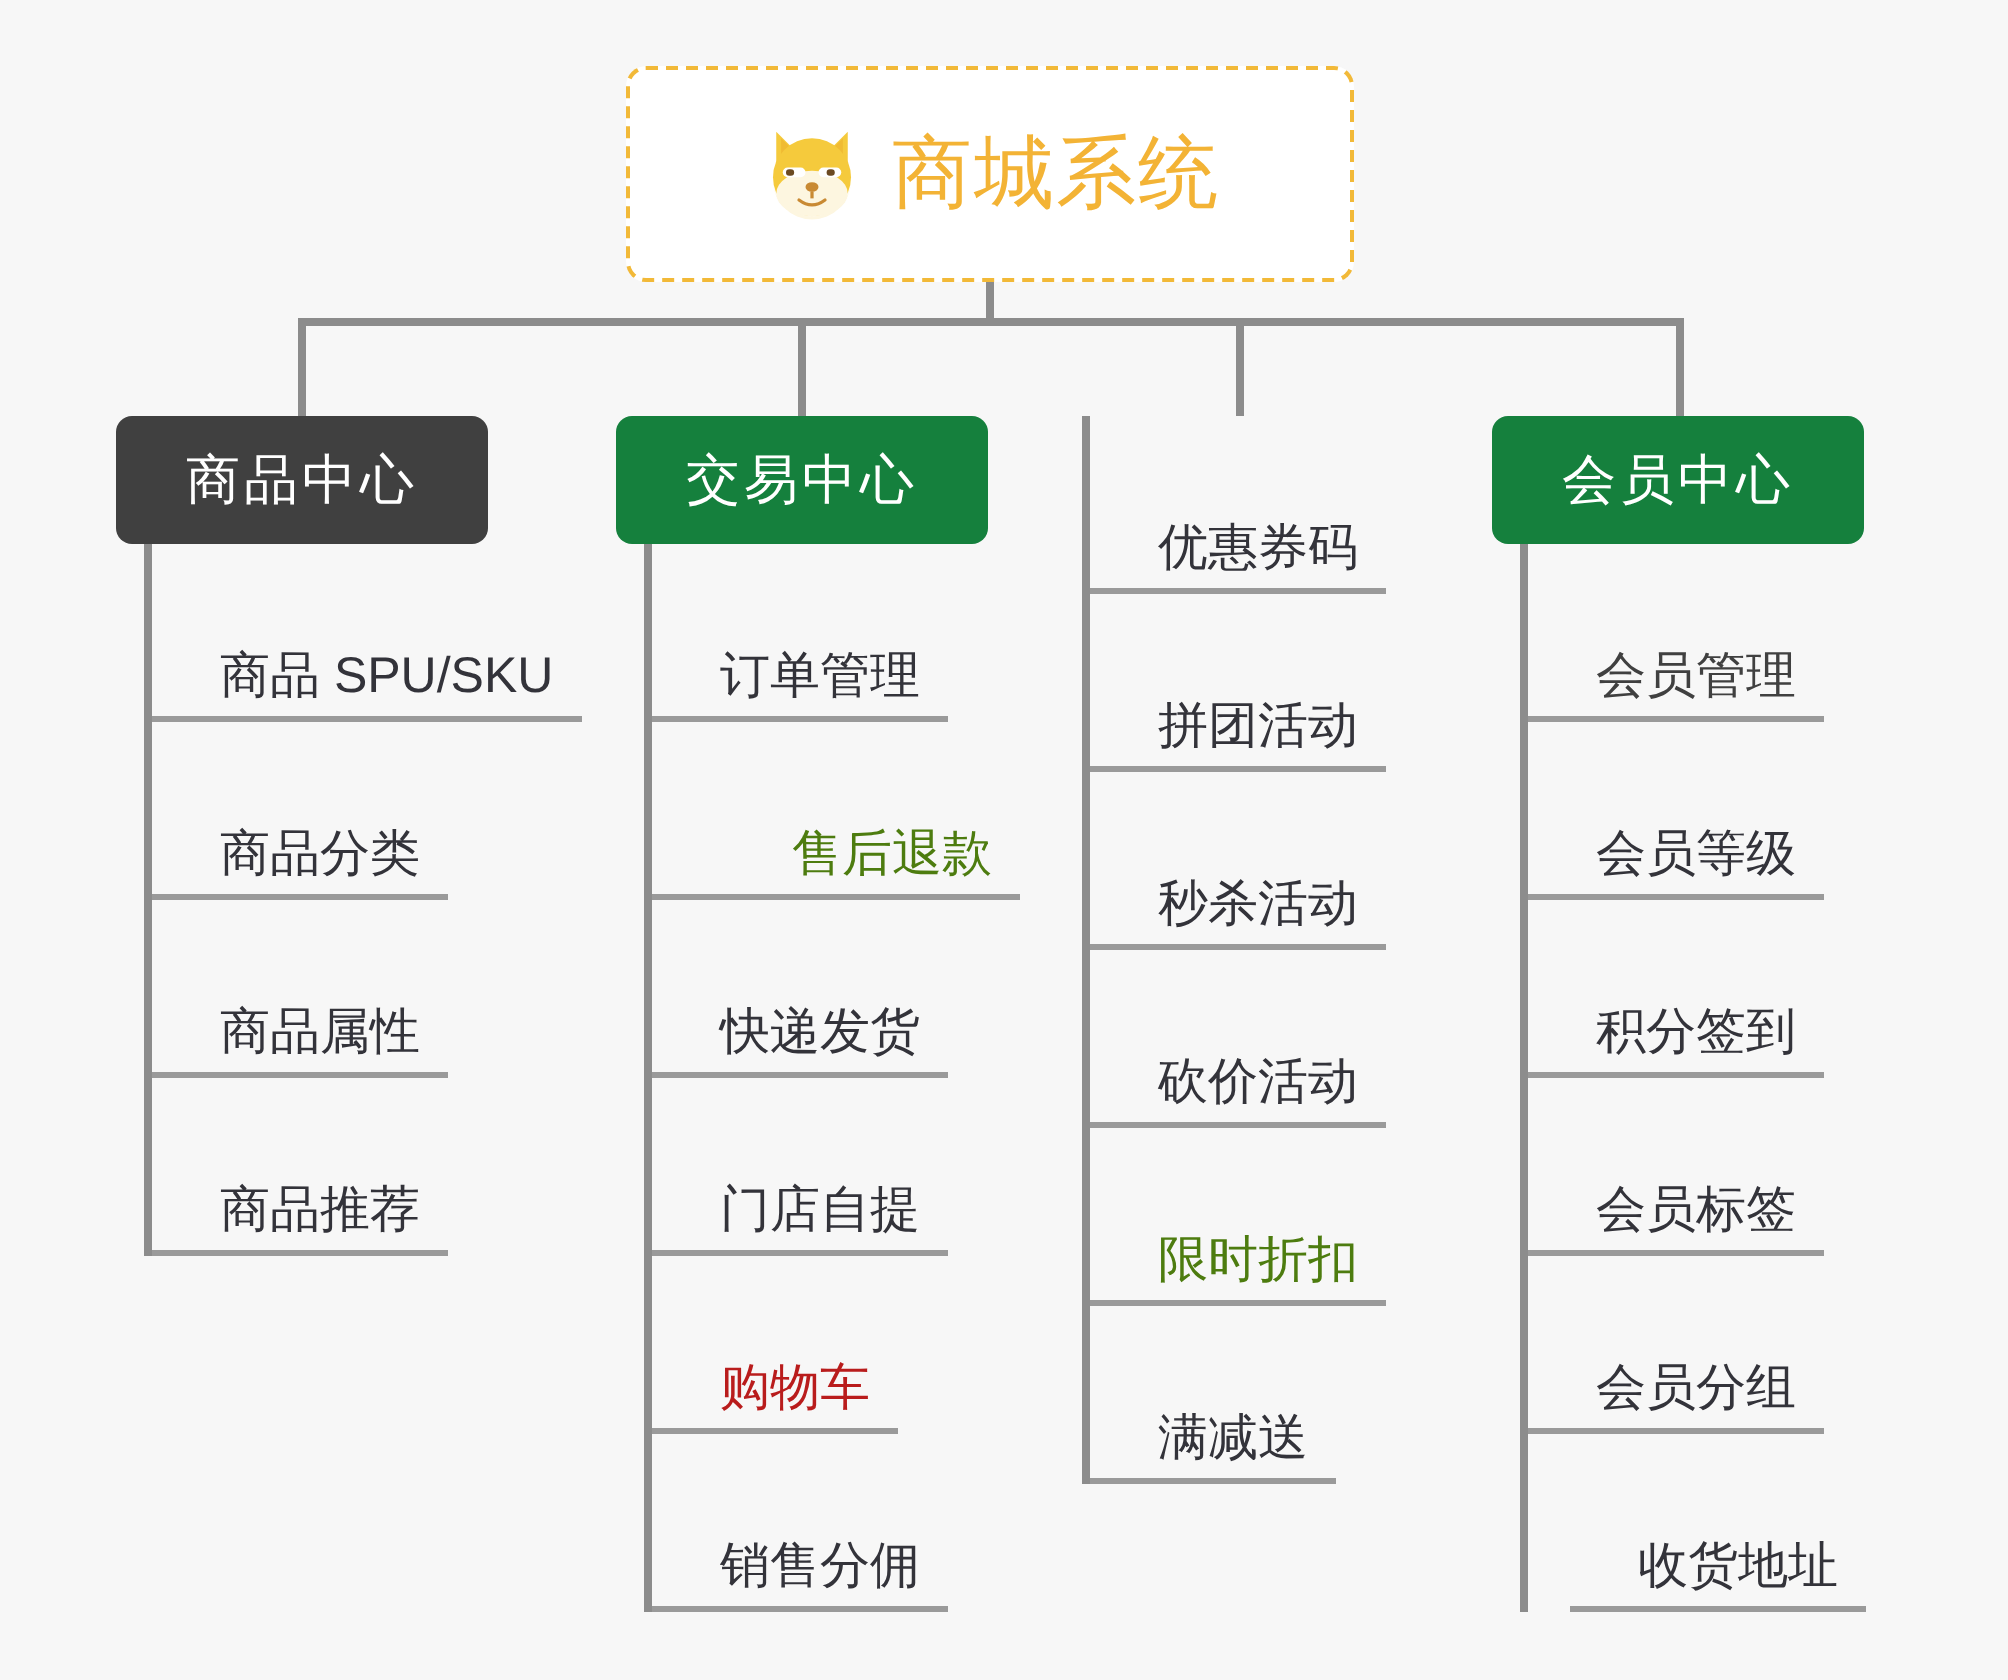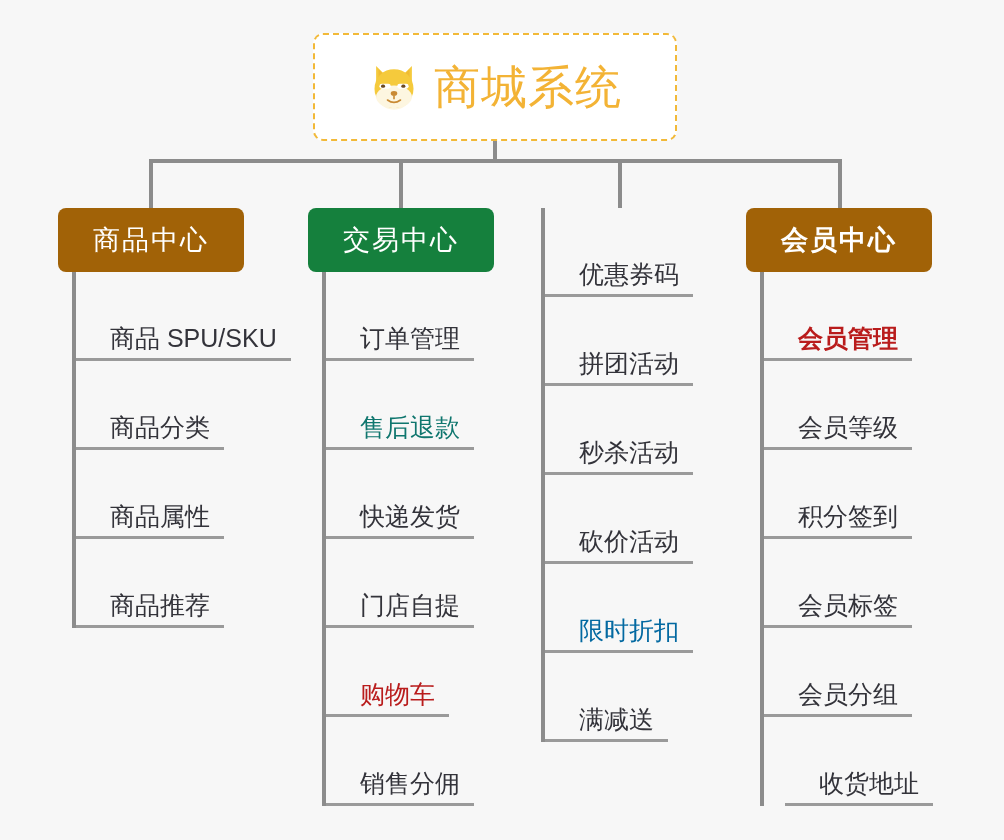--- a/index.html
+++ b/index.html
@@ -36,21 +36,21 @@
     justify-content: center;
     gap: 14px;
   }
   .root-emoji {
     width: 52px;
     height: 52px;
     flex: 0 0 auto;
     display: block;
   }
   .root-title {
-    font-size: 46px;
+    font-size: 40px;
     line-height: 1;
     color: #f3b335;
     letter-spacing: 1px;
     white-space: nowrap;
   }
 
   
   .conn {
     position: absolute;
     background: #8c8c8c;
@@ -137,21 +137,21 @@
   </div>
 
   <div class="conn conn-v" style="left: 493px; top: 141px; height: 22px; background: rgb(140, 140, 140);"></div>
   <div class="conn conn-h" style="left: 149px; top: 159px; width: 693px; background: rgb(140, 140, 140);"></div>
   <div class="conn conn-v" style="left: 149px; top: 159px; height: 49px; background: rgb(140, 140, 140);"></div>
   <div class="conn conn-v" style="left: 399px; top: 159px; height: 49px; background: rgb(140, 140, 140);"></div>
   <div class="conn conn-v" style="left: 618px; top: 159px; height: 49px; background: rgb(140, 140, 140);"></div>
   <div class="conn conn-v" style="left: 838px; top: 159px; height: 49px; background: rgb(140, 140, 140);"></div>
 
   <div class="column" id="col-0">
-    <div class="cat-box" style="background: #a16207;">
+    <div class="cat-box" style="background: #404040;">
       <span>商品中心</span>
     </div>
     <div class="branch" style="border-left-color: rgb(140, 140, 140);">
       <div class="leaf">
           <span class="leaf-inner" style="border-bottom-color: rgb(154, 154, 154);"><span class="leaf-label" style="color: rgb(51, 51, 58);">商品 SPU/SKU</span></span>
         </div>
       <div class="leaf">
           <span class="leaf-inner" style="border-bottom-color: rgb(154, 154, 154);"><span class="leaf-label" style="color: rgb(51, 51, 58);">商品分类</span></span>
         </div>
       <div class="leaf">
@@ -165,21 +165,21 @@
 
   <div class="column" id="col-1">
     <div class="cat-box" style="background: #15803d;">
       <span>交易中心</span>
     </div>
     <div class="branch" style="border-left-color: rgb(140, 140, 140);">
       <div class="leaf">
           <span class="leaf-inner" style="border-bottom-color: rgb(154, 154, 154);"><span class="leaf-label" style="color: rgb(51, 51, 58);">订单管理</span></span>
         </div>
       <div class="leaf">
-          <span class="leaf-inner" style="border-bottom-color: rgb(154, 154, 154);"><span class="leaf-label" style="color: #0f766e;">售后退款</span></span>
+          <span class="leaf-inner" style="border-bottom-color: rgb(154, 154, 154);"><span class="leaf-label" style="color: #4d7c0f; margin-left: 36px;">售后退款</span></span>
         </div>
       <div class="leaf">
           <span class="leaf-inner" style="border-bottom-color: rgb(154, 154, 154);"><span class="leaf-label" style="color: rgb(51, 51, 58);">快递发货</span></span>
         </div>
       <div class="leaf">
           <span class="leaf-inner" style="border-bottom-color: rgb(154, 154, 154);"><span class="leaf-label" style="color: rgb(51, 51, 58);">门店自提</span></span>
         </div>
       <div class="leaf">
           <span class="leaf-inner" style="border-bottom-color: rgb(154, 154, 154);"><span class="leaf-label" style="color: #b91c1c;">购物车</span></span>
         </div>
@@ -197,35 +197,35 @@
       <div class="leaf">
           <span class="leaf-inner" style="border-bottom-color: rgb(154, 154, 154);"><span class="leaf-label" style="color: rgb(51, 51, 58);">拼团活动</span></span>
         </div>
       <div class="leaf">
           <span class="leaf-inner" style="border-bottom-color: rgb(154, 154, 154);"><span class="leaf-label" style="color: rgb(51, 51, 58);">秒杀活动</span></span>
         </div>
       <div class="leaf">
           <span class="leaf-inner" style="border-bottom-color: rgb(154, 154, 154); margin-top: 21px;"><span class="leaf-label" style="color: rgb(51, 51, 58);">砍价活动</span></span>
         </div>
       <div class="leaf">
-          <span class="leaf-inner" style="border-bottom-color: rgb(154, 154, 154);"><span class="leaf-label" style="color: #0369a1;">限时折扣</span></span>
+          <span class="leaf-inner" style="border-bottom-color: rgb(154, 154, 154);"><span class="leaf-label" style="color: #4d7c0f;">限时折扣</span></span>
         </div>
       <div class="leaf">
           <span class="leaf-inner" style="border-bottom-color: rgb(154, 154, 154);"><span class="leaf-label" style="color: rgb(51, 51, 58);">满减送</span></span>
         </div>
     </div>
   </div>
 
   <div class="column" id="col-3">
-    <div class="cat-box" style="background: #a16207; font-weight: bold;">
+    <div class="cat-box" style="background: #15803d;">
       <span>会员中心</span>
     </div>
     <div class="branch" style="border-left-color: rgb(140, 140, 140);">
       <div class="leaf">
-          <span class="leaf-inner" style="border-bottom-color: rgb(154, 154, 154);"><span class="leaf-label" style="color: #b91c1c; font-weight: bold;">会员管理</span></span>
+          <span class="leaf-inner" style="border-bottom-color: rgb(154, 154, 154);"><span class="leaf-label" style="color: #404040;">会员管理</span></span>
         </div>
       <div class="leaf">
           <span class="leaf-inner" style="border-bottom-color: rgb(154, 154, 154);"><span class="leaf-label" style="color: rgb(51, 51, 58);">会员等级</span></span>
         </div>
       <div class="leaf">
           <span class="leaf-inner" style="border-bottom-color: rgb(154, 154, 154);"><span class="leaf-label" style="color: rgb(51, 51, 58);">积分签到</span></span>
         </div>
       <div class="leaf">
           <span class="leaf-inner" style="border-bottom-color: rgb(154, 154, 154);"><span class="leaf-label" style="color: rgb(51, 51, 58);">会员标签</span></span>
         </div>

